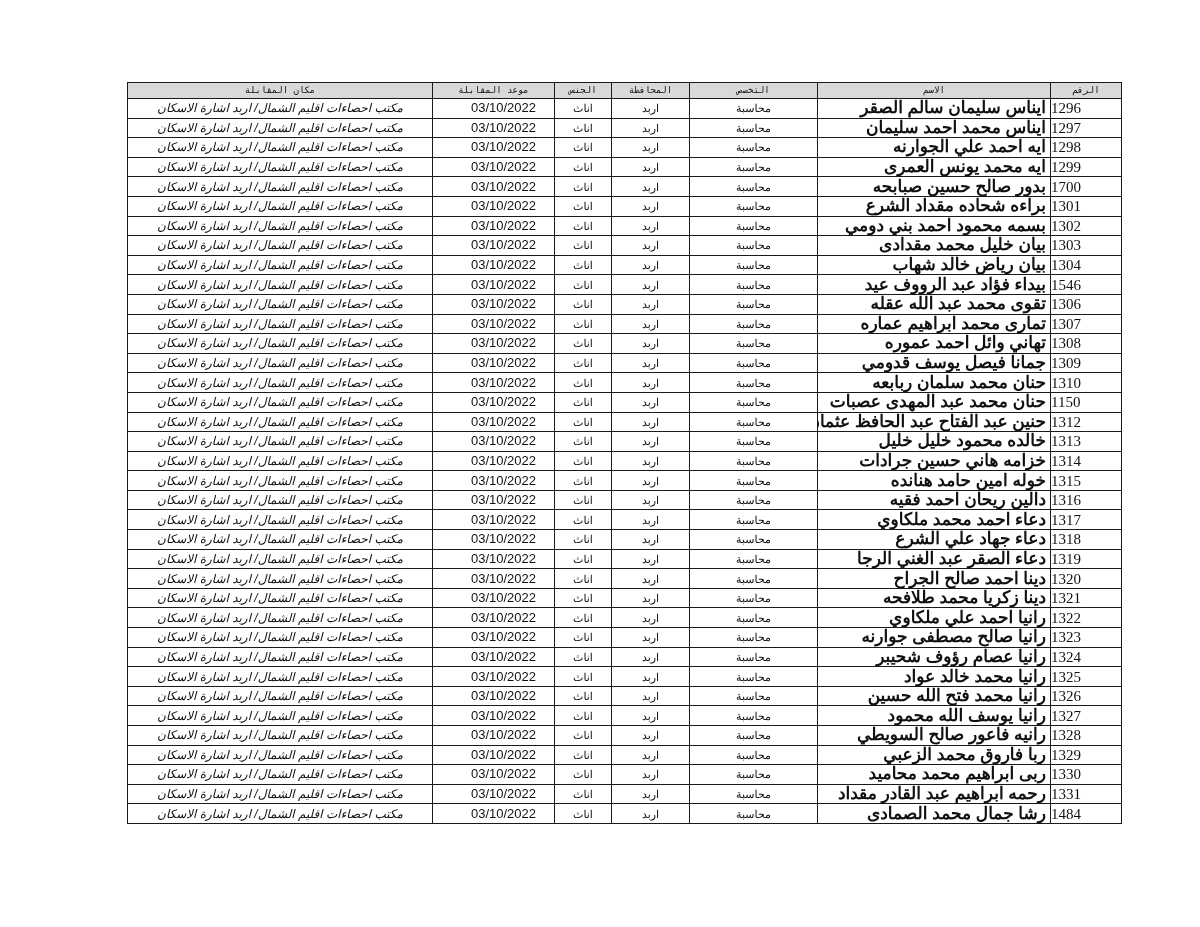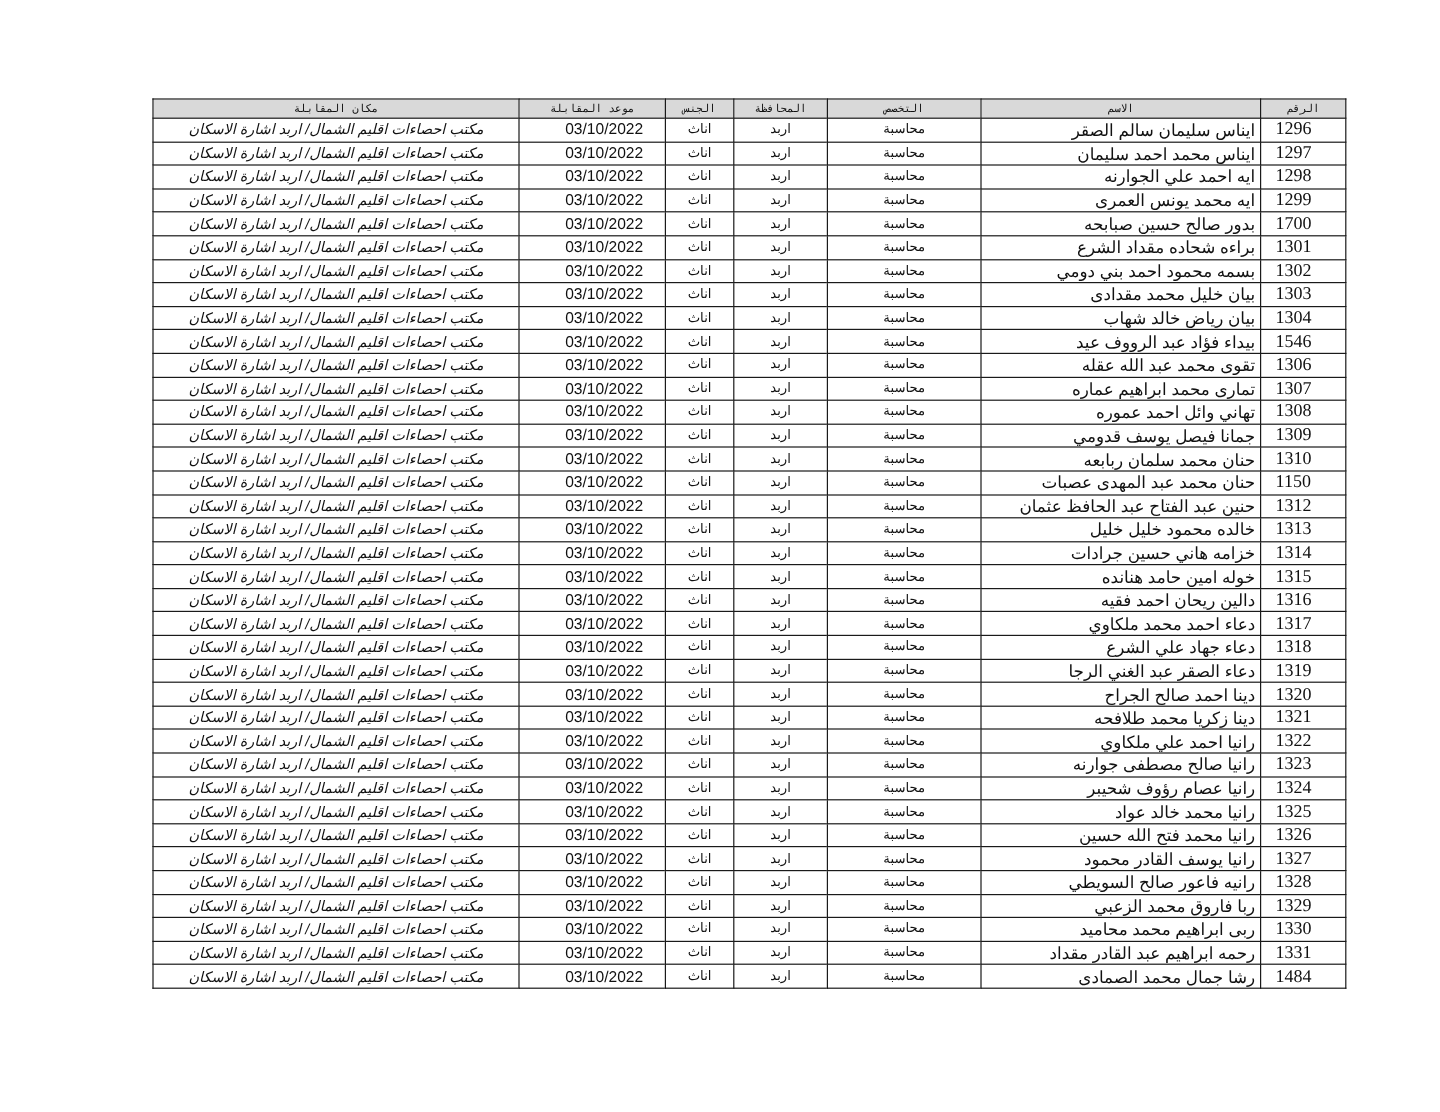--- a/index.html
+++ b/index.html
@@ -14,22 +14,22 @@
   th, td {
     border: 1px solid #1a1a1a; padding: 0 4px; height: 18.6px;
     white-space: nowrap; overflow: hidden; line-height: 18px;
   }
   th {
     background: #d9d9d9; font-family: Liberation Mono, monospace;
     font-size: 9px; font-weight: normal; height: 15px; line-height: 14px;
     text-align: center; color: #111;
   }
   td { font-family: "Liberation Sans", sans-serif; font-size: 12px; color: #111; }
-  td.num { font-family: "Liberation Serif", serif; font-size: 15px; text-align: left; direction: ltr; padding-left: 12px; }
-  td.name { text-align: right; font-size: 14px; }
+  td.num { font-family: "Liberation Serif", serif; font-size: 15px; text-align: left; direction: ltr; padding-left: 0; }
+  td.name { text-align: right; font-size: 17px; font-weight: bold; }
   td.spec, td.gov, td.gender { text-align: center; font-size: 11px; }
   td.date { font-family: Liberation Sans, sans-serif; font-size: 13px; text-align: center; direction: ltr; padding-left: 24px; }
   td.place { text-align: center; font-size: 12px; font-style: italic; }
   col.c-num { width: 71px; }
   col.c-name { width: 233px; }
   col.c-spec { width: 128px; }
   col.c-gov { width: 78px; }
   col.c-gender { width: 57px; }
   col.c-date { width: 122px; }
   col.c-place { width: 305px; }
@@ -334,21 +334,21 @@
           <td class="num">1326</td>
           <td class="name">رانيا محمد فتح الله حسين</td>
           <td class="spec">محاسبة</td>
           <td class="gov">اربد</td>
           <td class="gender">اناث</td>
           <td class="date">03/10/2022</td>
           <td class="place">مكتب احصاءات اقليم الشمال/ اربد اشارة الاسكان</td>
         </tr>
         <tr>
           <td class="num">1327</td>
-          <td class="name">رانيا يوسف القادر محمود</td>
+          <td class="name">رانيا يوسف الله محمود</td>
           <td class="spec">محاسبة</td>
           <td class="gov">اربد</td>
           <td class="gender">اناث</td>
           <td class="date">03/10/2022</td>
           <td class="place">مكتب احصاءات اقليم الشمال/ اربد اشارة الاسكان</td>
         </tr>
         <tr>
           <td class="num">1328</td>
           <td class="name">رانيه فاعور  صالح السويطي</td>
           <td class="spec">محاسبة</td>

